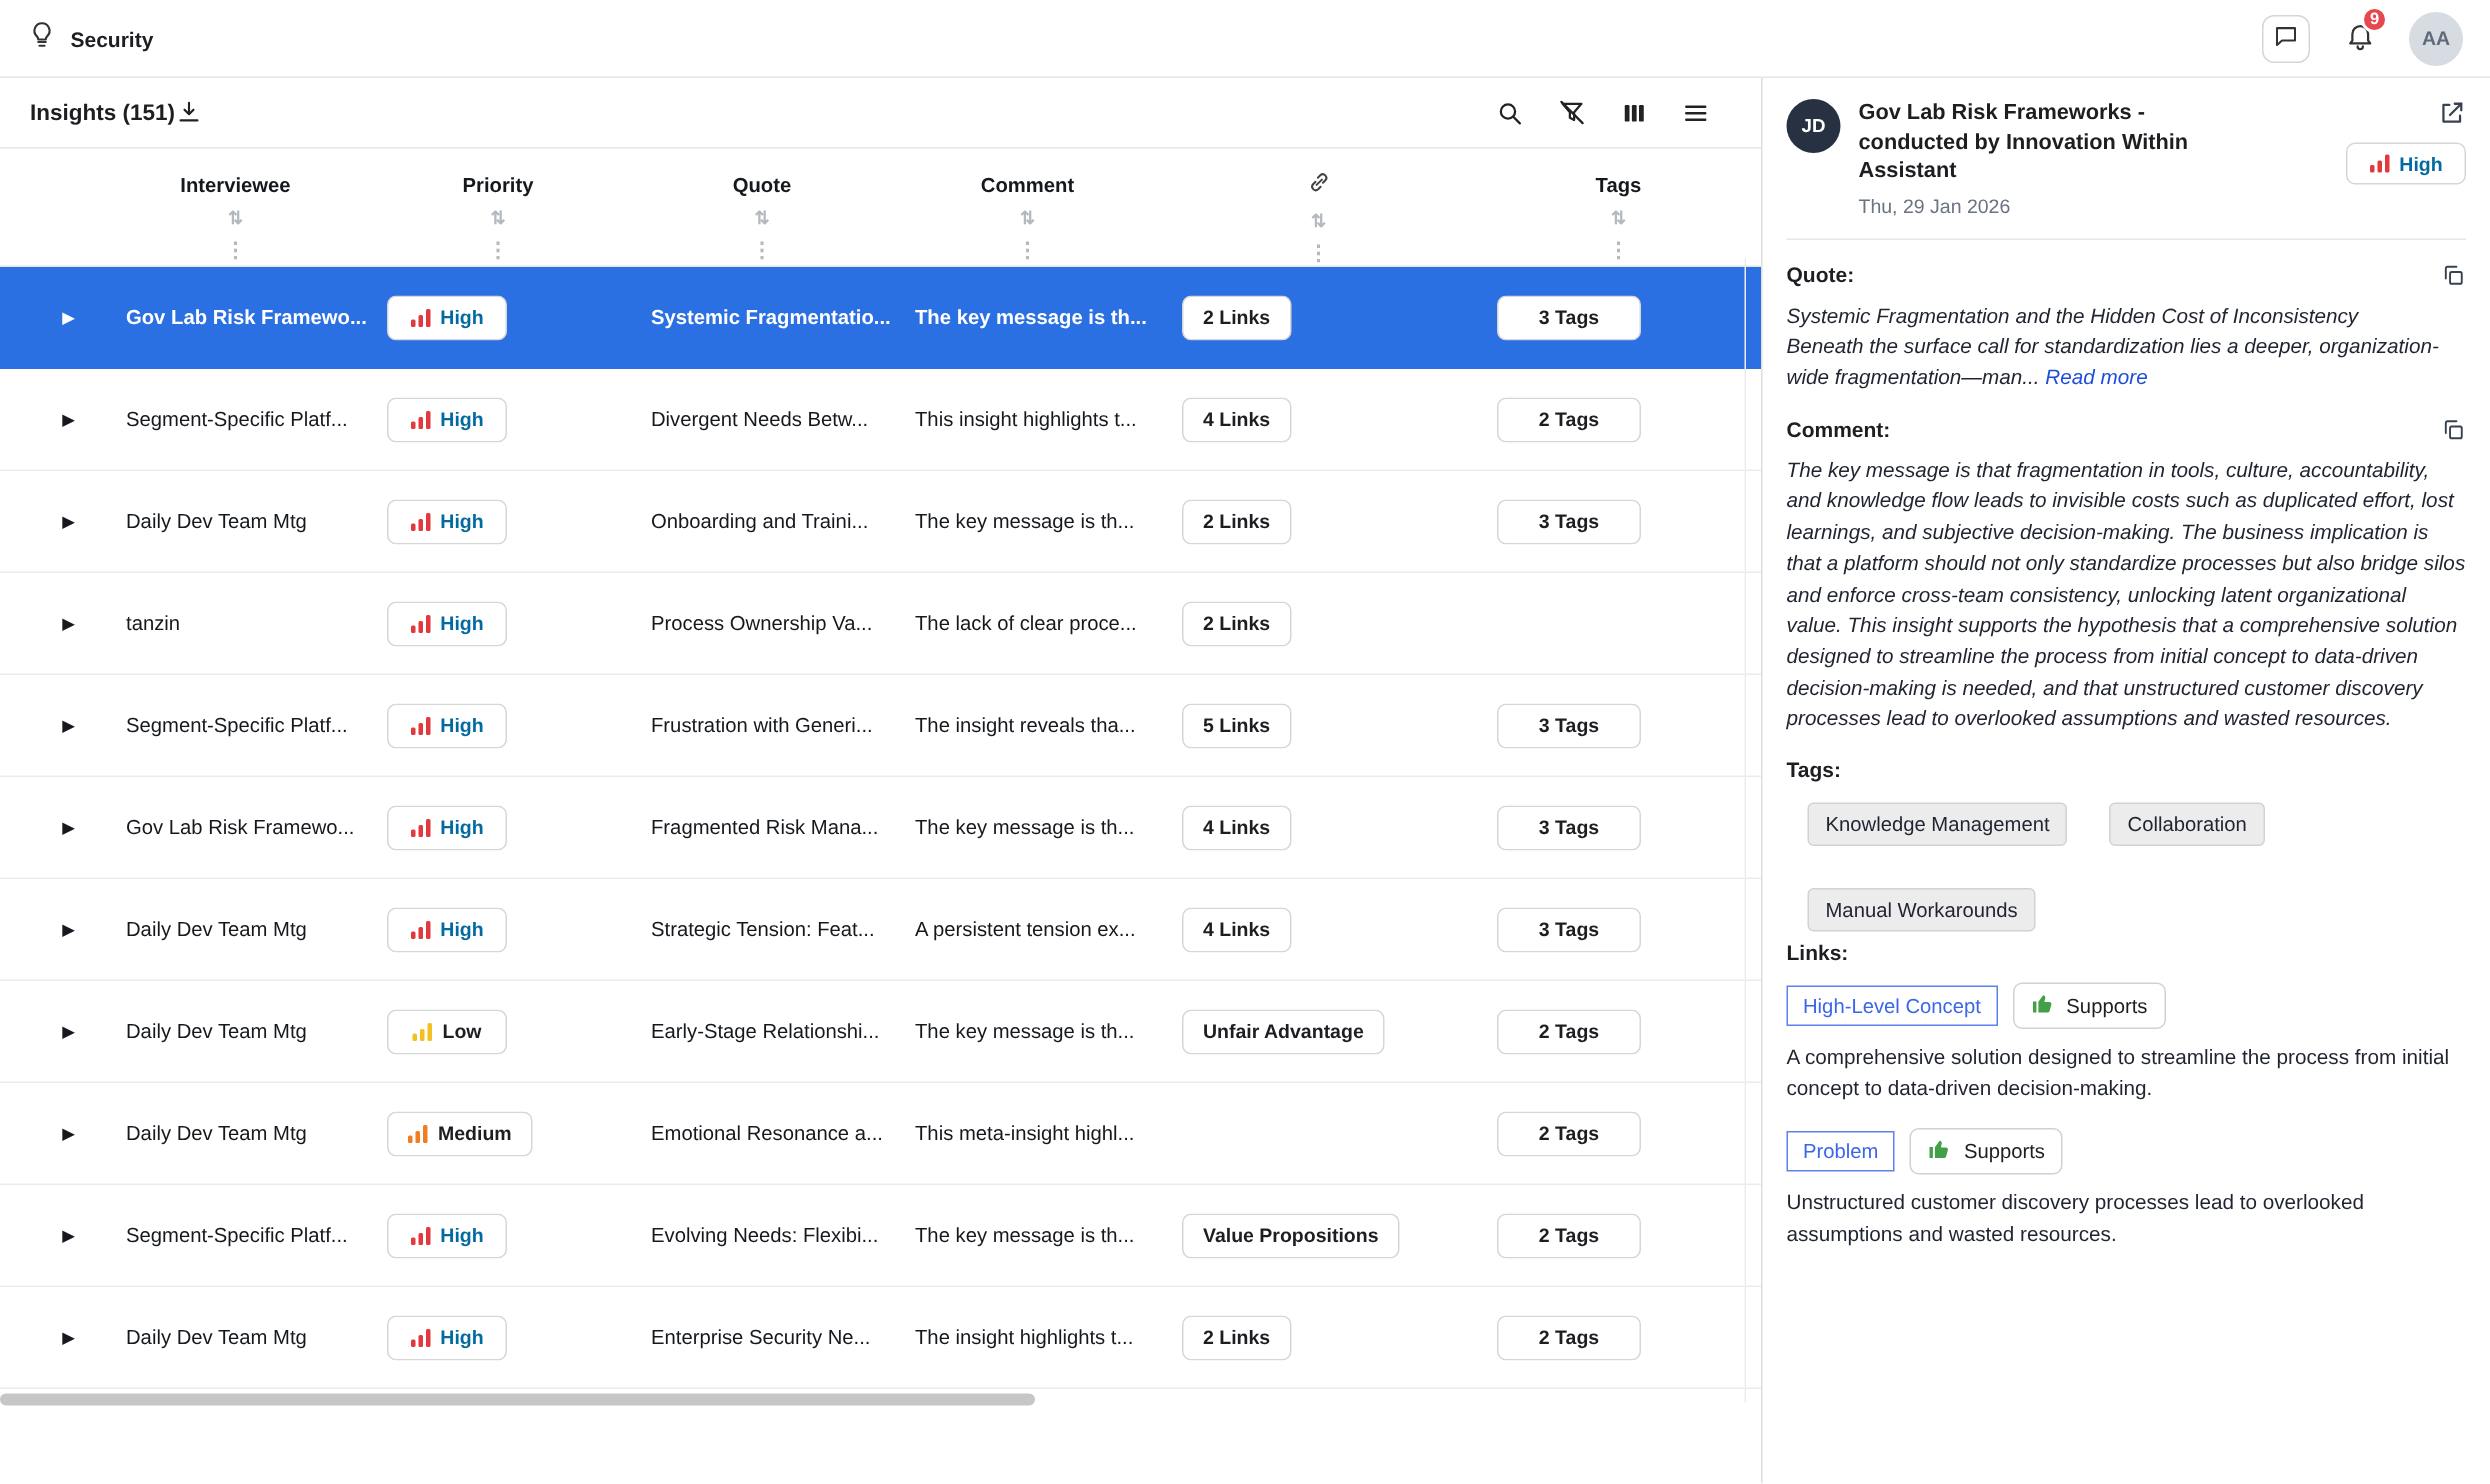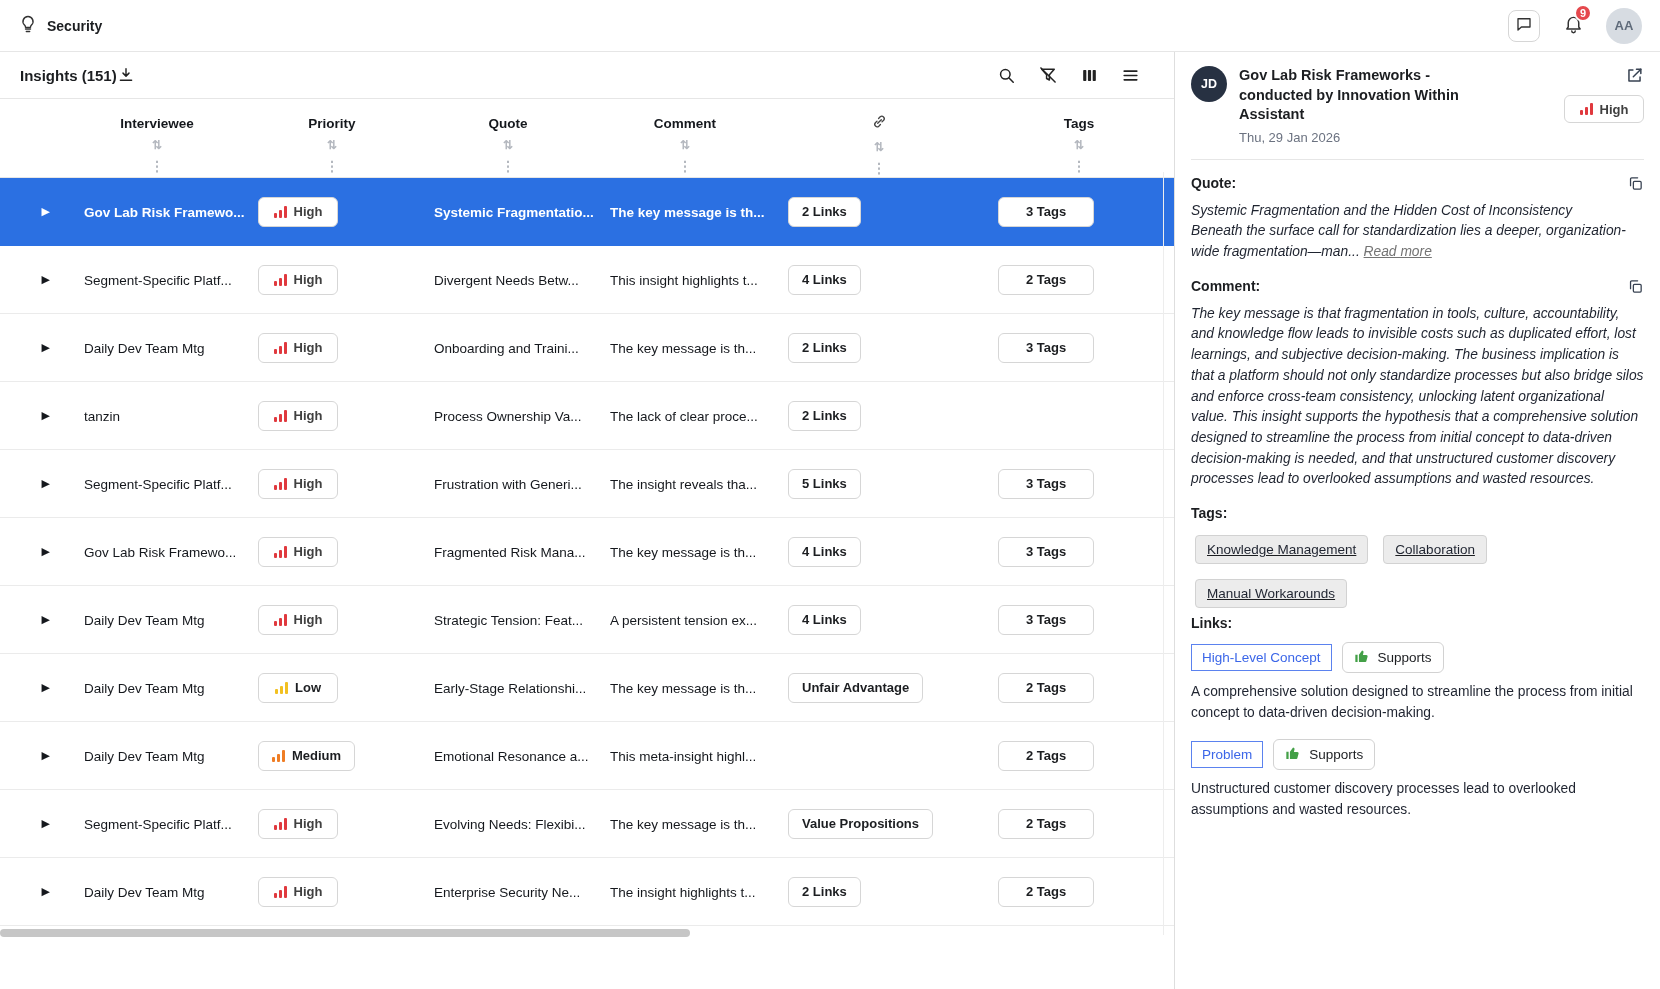--- a/index.html
+++ b/index.html
@@ -58,43 +58,43 @@
 
   .chip { display:inline-flex; align-items:center; justify-content:center; gap:7px; background:#fff;
     border:1px solid #d6d6d6; border-radius:6px; height:30px; padding:0 13px;
     font-size:13px; font-weight:700; color:#1c1e21; cursor:pointer; white-space:nowrap; }
   .prio-chip { min-width:80px; }
   .links-chip { min-width:72px; }
   .tags-chip { min-width:96px; }
   .bars { display:inline-flex; align-items:flex-end; gap:2px; height:12px; }
   .bars i { display:block; width:3px; border-radius:1px; background:#999; }
   .bars i:nth-child(1){height:5px;} .bars i:nth-child(2){height:8px;} .bars i:nth-child(3){height:12px;}
-  .prio-high .bars i { background:#e0393e; } .prio-high .ptext { color:#404040; }
+  .prio-high .bars i { background:#e0393e; } .prio-high .ptext { color:#0369a1; }
   .prio-low .bars i { background:#f2c021; } .prio-low .ptext { color:#1c1e21; }
   .prio-medium .bars i { background:#ef7d24; } .prio-medium .ptext { color:#1c1e21; }
 
   .hscroll { height:13px; position:relative; margin-top:1px; }
   .hthumb { position:absolute; left:0; top:2px; height:8px; width:690px; background:#c6c6c6; border-radius:4px; cursor:pointer; }
 
   
   .panel-head { display:flex; gap:12px; align-items:flex-start; padding-bottom:14px; border-bottom:1px solid #e6e6e6; }
   .avatar-jd { width:36px; height:36px; border-radius:50%; background:#273142; color:#fff;
     font-size:12.5px; font-weight:700; display:flex; align-items:center; justify-content:center; flex:none; }
   .panel-title-wrap { flex:1; min-width:0; }
   .panel-title { font-size:14.5px; font-weight:700; line-height:1.35; max-width:250px; }
   .panel-date { font-size:13px; color:#6b7280; margin-top:5px; }
   .panel-head-right { display:flex; flex-direction:column; align-items:flex-end; gap:10px; }
   .panel-prio { height:28px; cursor:default; }
 
   .sec-head { display:flex; align-items:center; justify-content:space-between; margin:15px 0 9px; }
   .sec-label { font-size:14px; font-weight:700; }
   .copy-icon { cursor:pointer; display:flex; }
   .quote-text, .comment-text { font-size:13.8px; font-style:italic; line-height:1.5; color:#1f2430; }
-  .read-more { color:#737373; cursor:pointer;text-decoration:underline; }
-  .tag-row { display:flex; flex-wrap:wrap; gap:15px; margin:10px 4px 6px;text-decoration:underline; }
+  .read-more { color:#1d4ed8; cursor:pointer; }
+  .tag-row { display:flex; flex-wrap:wrap; gap:28px; margin:10px 14px 6px; }
   .tag-chip { background:#ececec; border:1px solid #d2d2d2; border-radius:4px; padding:6px 11px;
     font-size:13.5px; color:#1f2430; cursor:pointer; }
   .links-section { margin-top:0; }
   .link-row { display:flex; align-items:center; gap:10px; margin:10px 0 9px; }
   .type-chip { border:1.5px solid #5b82ef; color:#3b66e8; background:#fff; border-radius:0;
     padding:5px 10px; font-size:13.5px; cursor:pointer; }
   .supports-chip { border:1px solid #d2d2d2; background:#fff; border-radius:6px; padding:5px 11px;
     display:inline-flex; align-items:center; gap:8px; font-size:13.5px; cursor:pointer; }
   .link-desc { font-size:13.8px; line-height:1.5; color:#1f2430; margin-bottom:16px; }
 </style>

